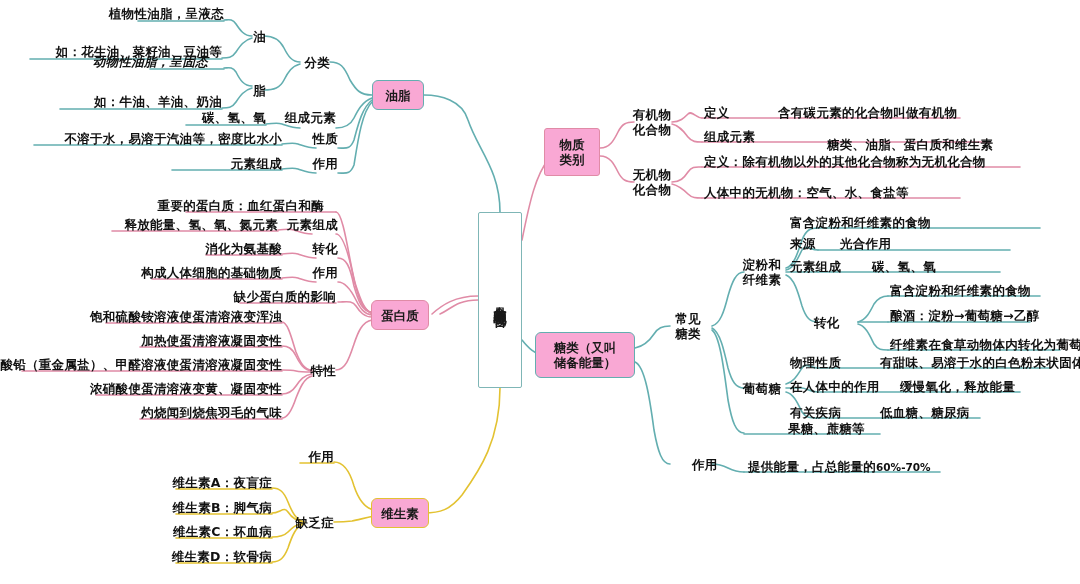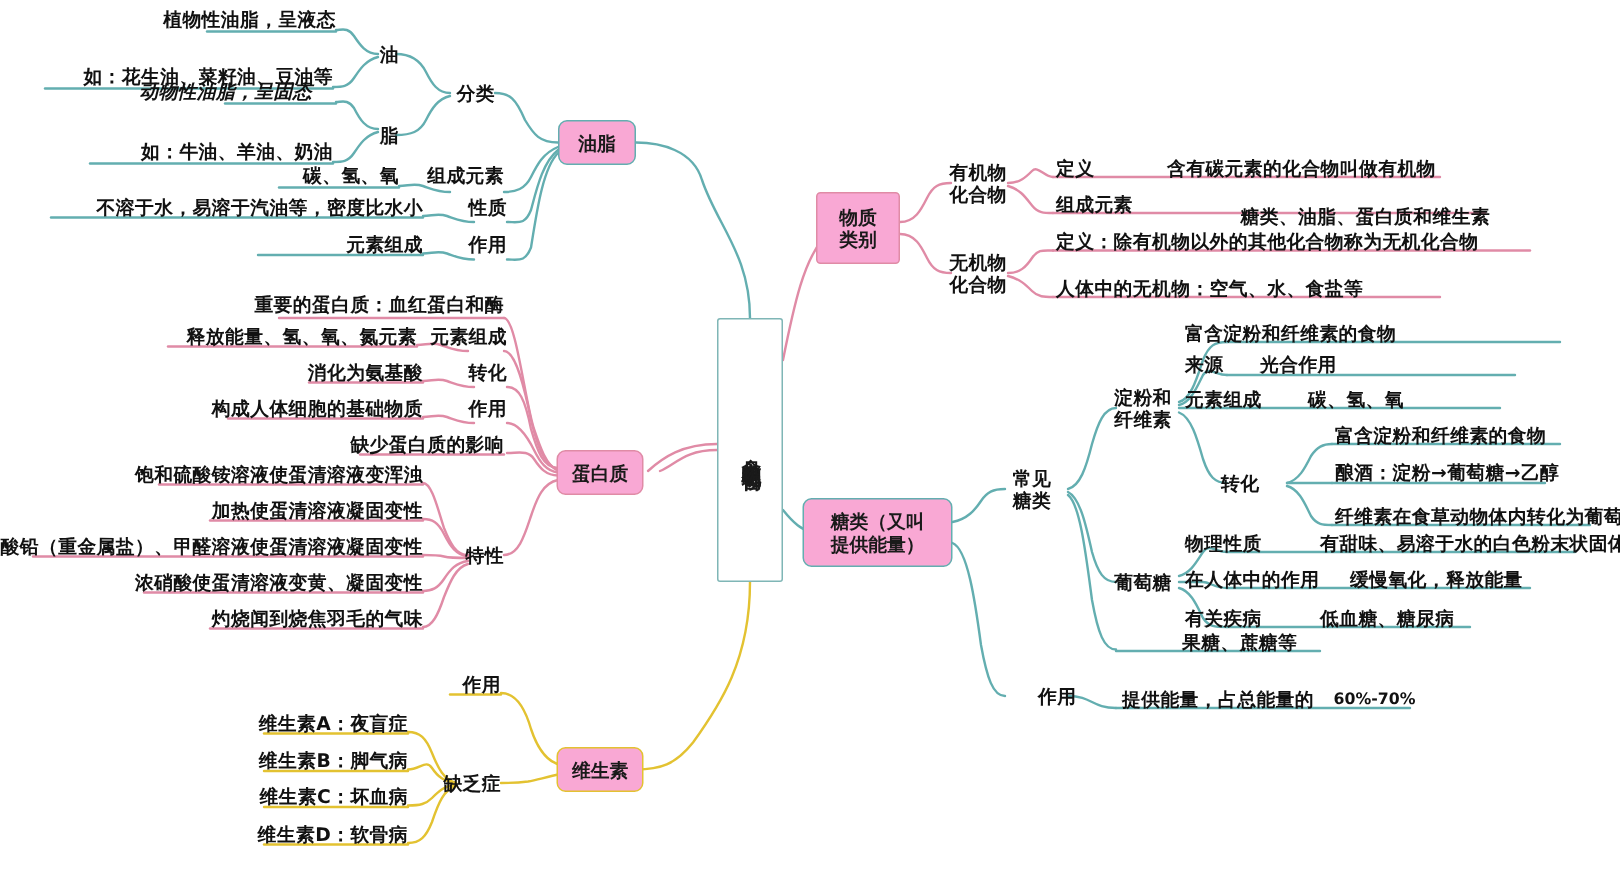--- a/index.html
+++ b/index.html
@@ -223,21 +223,21 @@
   <div class="node lbl rt" style="left:266px;top:117px;">碳、氢、氧</div>
 
   <div class="node lbl rt" style="left:338px;top:138px;">性质</div>
   <div class="node lbl rt" style="left:282px;top:138px;">不溶于水，易溶于汽油等，密度比水小</div>
 
   <div class="node lbl rt" style="left:338px;top:163px;">作用</div>
   <div class="node lbl rt" style="left:282px;top:163px;">元素组成</div>
 
   <div class="boxnode pink" style="left:400px;top:315px;width:58px;height:30px;">蛋白质</div>
 
-  <div class="node lbl rt" style="left:336px;top:205px;font-family:Liberation Mono, monospace;">重要的蛋白质：血红蛋白和酶</div>
+  <div class="node lbl rt" style="left:324px;top:205px;">重要的蛋白质：血红蛋白和酶</div>
 
   <div class="node lbl rt" style="left:338px;top:224px;">元素组成</div>
   <div class="node lbl rt" style="left:278px;top:224px;">释放能量、氢、氧、氮元素</div>
 
   <div class="node lbl rt" style="left:338px;top:248px;">转化</div>
   <div class="node lbl rt" style="left:282px;top:248px;">消化为氨基酸</div>
 
   <div class="node lbl rt" style="left:338px;top:272px;">作用</div>
   <div class="node lbl rt" style="left:282px;top:272px;">构成人体细胞的基础物质</div>
 
@@ -271,21 +271,21 @@
 
   <div class="node lbl" style="left:704px;top:112px;">定义</div>
   <div class="node lbl" style="left:778px;top:112px;">含有碳元素的化合物叫做有机物</div>
   <div class="node lbl" style="left:704px;top:136px;">组成元素</div>
   <div class="node lbl" style="left:800px;top:144px;margin-left:27px;">糖类、油脂、蛋白质和维生素</div>
 
   <div class="node lbl" style="left:704px;top:192px;">人体中的无机物：空气、水、食盐等</div>
   <div class="node lbl" style="left:704px;top:161px;">定义：除有机物以外的其他化合物称为无机化合物</div>
 
   <div class="boxnode teal" style="left:585px;top:355px;width:100px;height:46px;">糖类（又叫
-提供能量）</div>
+储备能量）</div>
 
   <div class="node lbl ctr" style="left:688px;top:326px;text-align:right;">常见
 糖类</div>
   <div class="node lbl ctr" style="left:762px;top:272px;text-align:center;">淀粉和
 纤维素</div>
   <div class="node lbl ctr" style="left:762px;top:388px;text-align:center;">葡萄糖</div>
 
   <div class="node lbl" style="left:790px;top:222px;">富含淀粉和纤维素的食物</div>
 
   <div class="node lbl" style="left:790px;top:243px;">来源</div>
@@ -303,15 +303,15 @@
   <div class="node lbl" style="left:880px;top:362px;">有甜味、易溶于水的白色粉末状固体</div>
   <div class="node lbl" style="left:790px;top:386px;">在人体中的作用</div>
   <div class="node lbl" style="left:900px;top:386px;">缓慢氧化，释放能量</div>
   <div class="node lbl" style="left:790px;top:412px;">有关疾病</div>
   <div class="node lbl" style="left:880px;top:412px;">低血糖、糖尿病</div>
 
   <div class="node lbl" style="left:788px;top:428px;">果糖、蔗糖等</div>
 
   <div class="node lbl" style="left:692px;top:464px;">作用</div>
   <div class="node lbl" style="left:748px;top:466px;">提供能量，占总能量的</div>
-  <div class="node lbl small" style="left:876px;top:467px;margin-left:13px;">60%-70%</div>
+  <div class="node lbl small" style="left:876px;top:467px;">60%-70%</div>
 
 </div>
 
 </body></html>

